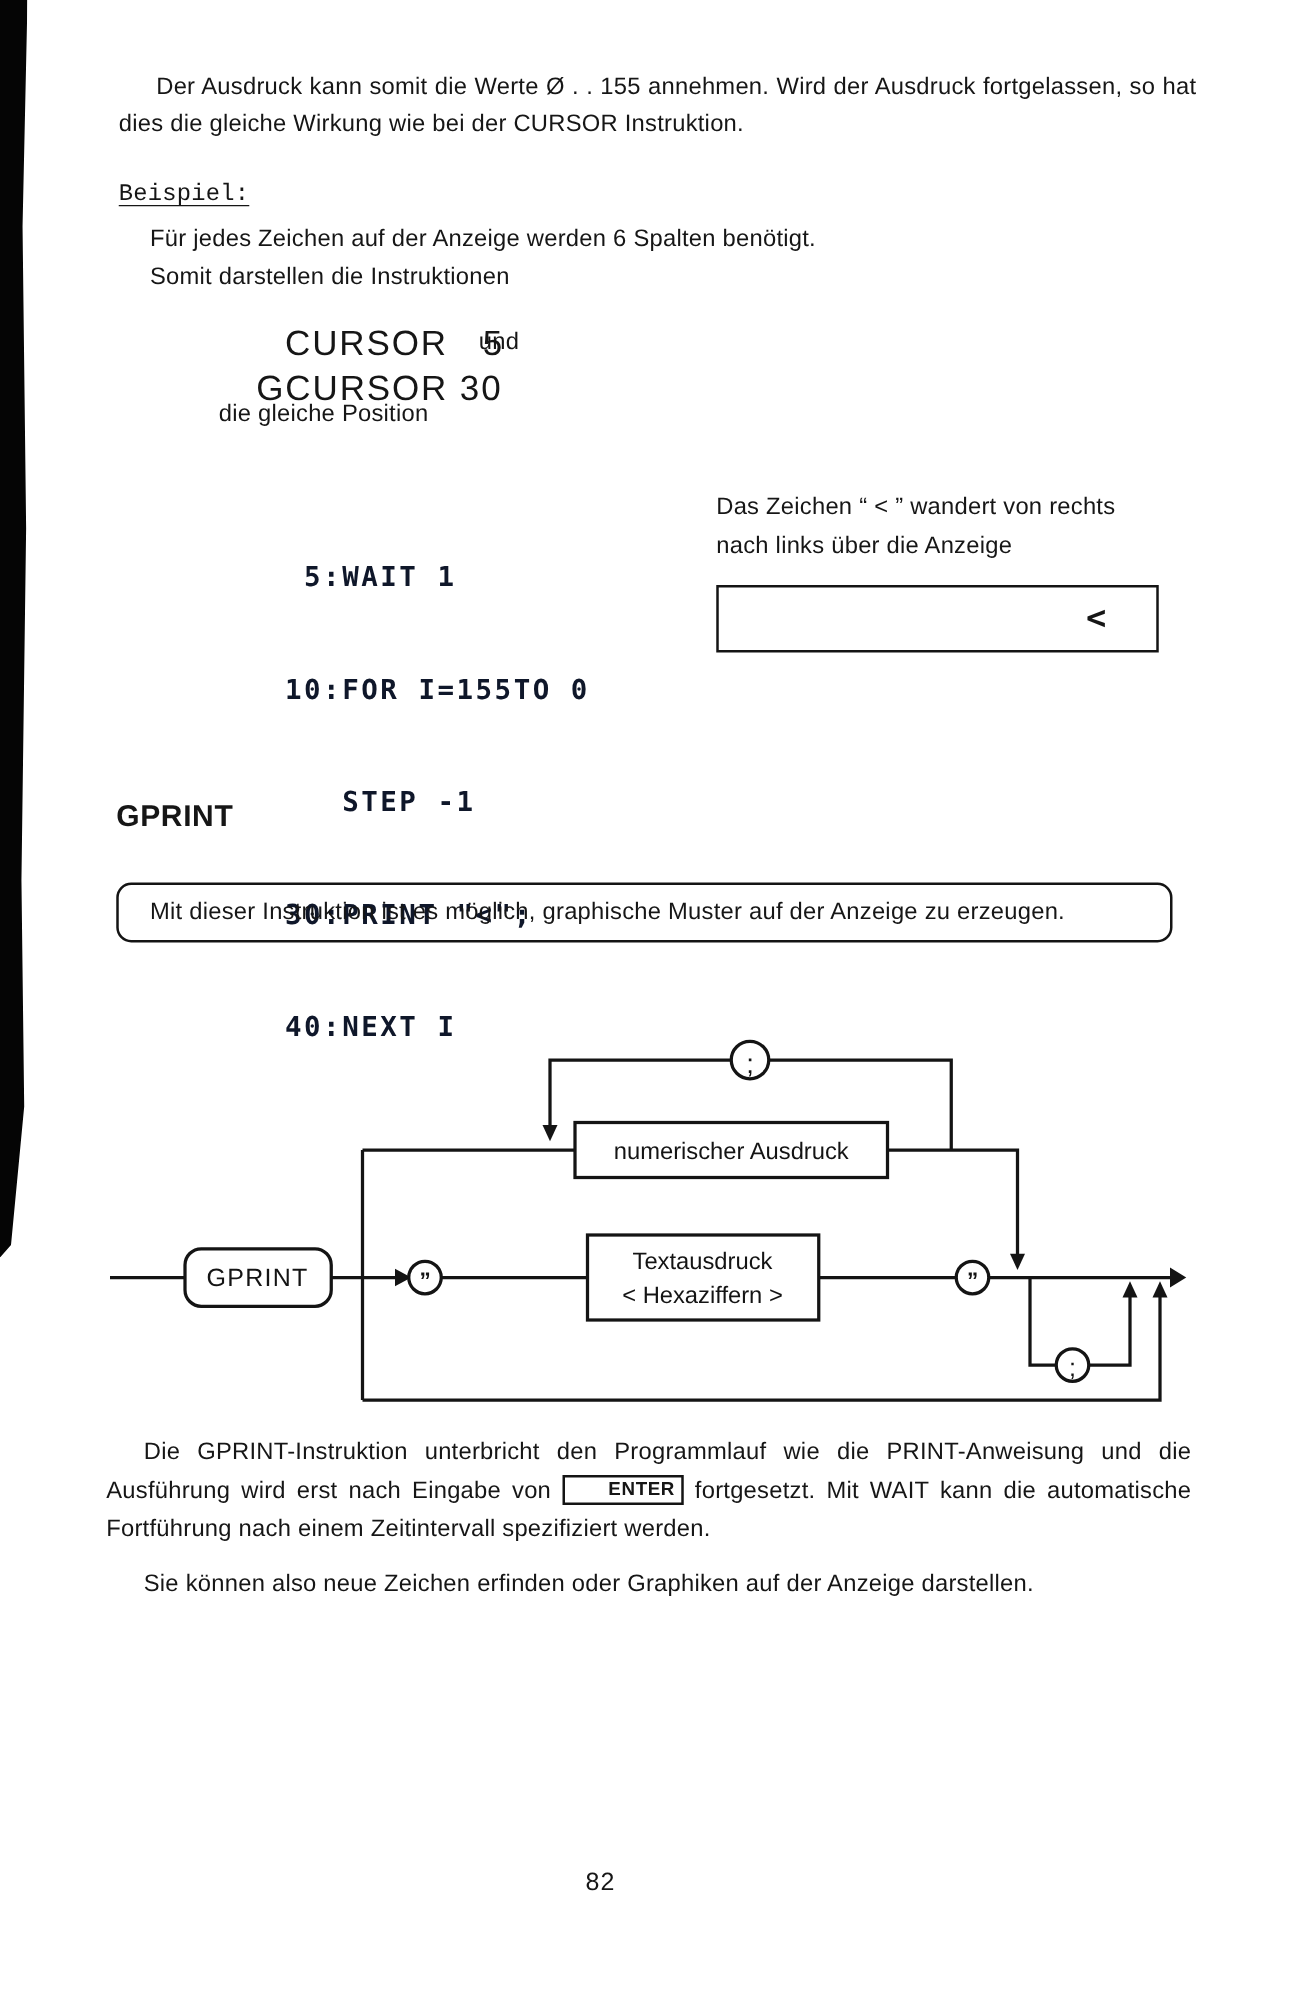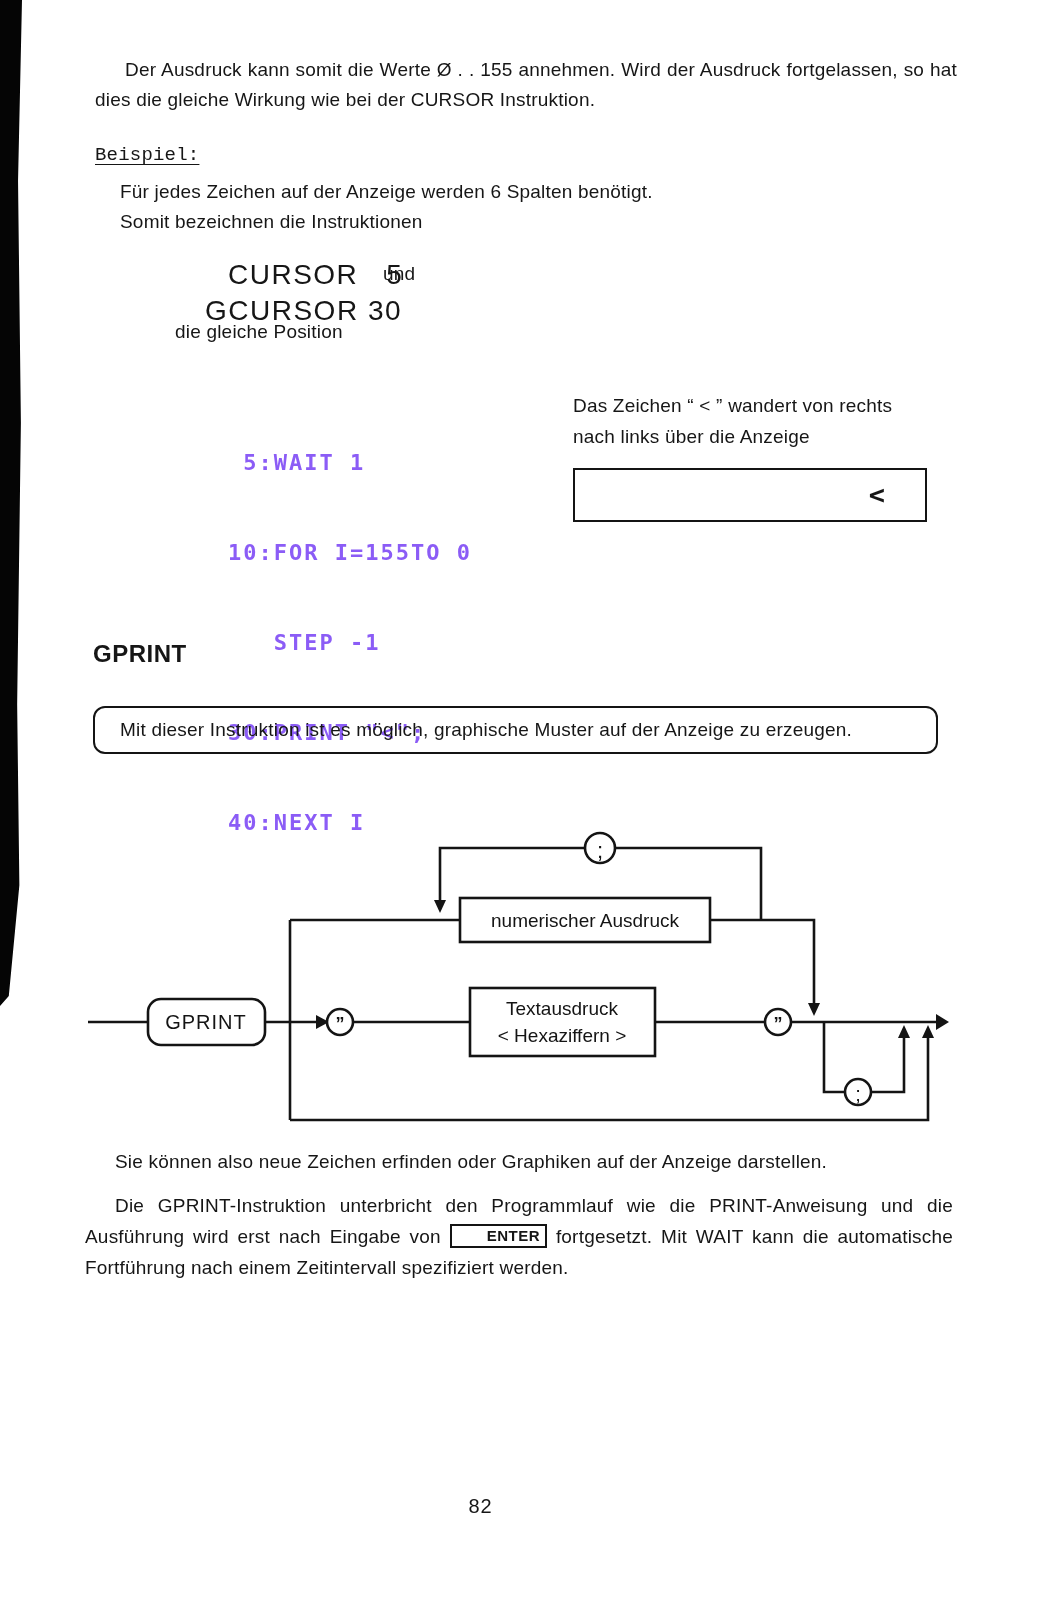--- a/index.html
+++ b/index.html
@@ -12,21 +12,21 @@
     position:absolute;left:0;top:0;width:22px;height:1006px;background:#050505;
     clip-path:polygon(0 0,100% 0,82% 18%,95% 42%,78% 70%,88% 88%,40% 99%,0 100%);
   }
   .abs{position:absolute;}
   .body-text{font-size:19px;line-height:30px;letter-spacing:.2px;}
   .justify{text-align:justify;}
   .indent{text-indent:30px;}
   .underline{text-decoration:underline;text-underline-offset:4px;}
   .codeblock{
     font-family:"DejaVu Sans Mono", monospace;font-size:22px;line-height:30px;
-    font-weight:bold;letter-spacing:2px;white-space:pre;color:#8b5cf6;
+    font-weight:bold;letter-spacing:2px;white-space:pre;color:#0f172a;
   }
   .display-box{
     border:2px solid #141414;background:#fff;
   }
   .display-char{
     font-family:"DejaVu Sans Mono", monospace;font-size:27px;font-weight:bold;
   }
   .gprint-heading{font-size:24px;font-weight:bold;letter-spacing:.5px;}
   .info-box{
     border:2px solid #141414;display:flex;align-items:center;
@@ -48,21 +48,21 @@
 <div class="page">
 
   <div class="scan-bar"></div>
 
   <div class="abs body-text justify indent" style="left:95px;top:55px;width:862px;">Der Ausdruck kann somit die Werte Ø . . 155 annehmen.  Wird der Ausdruck fortgelassen, so hat dies die gleiche Wirkung wie bei der CURSOR Instruktion.</div>
 
   <div class="abs body-text underline" style="left:95px;top:140px;font-family:Liberation Mono, monospace;">Beispiel:</div>
 
   <div class="abs body-text" style="left:120px;top:177px;width:700px;">
     <div>Für jedes Zeichen auf der Anzeige werden 6 Spalten benötigt.</div>
-    <div>Somit bezeichnen die Instruktionen</div>
+    <div>Somit darstellen die Instruktionen</div>
   </div>
 
   <div class="abs cursor-line" style="left:228px;top:247px;">CURSOR   5</div>
   <div class="abs body-text" style="left:383px;top:259px;">und</div>
   <div class="abs cursor-line" style="left:205px;top:283px;">GCURSOR 30</div>
   <div class="abs body-text" style="left:175px;top:317px;">die gleiche Position</div>
 
   <div class="abs codeblock" style="left:228px;top:388px;">
     <div class="code-line"> 5:WAIT 1</div>
     <div class="code-line">10:FOR I=155TO 0</div>
@@ -129,23 +129,23 @@
       <text x="562" y="215" font-size="19">Textausdruck</text>
       <text x="562" y="242" font-size="19">&lt; Hexaziffern &gt;</text>
       <text x="340" y="230" font-size="18" font-weight="bold">”</text>
       <text x="778" y="230" font-size="18" font-weight="bold">”</text>
       <text x="600" y="58" font-size="22">;</text>
       <text x="858" y="301" font-size="20">;</text>
     </g>
   </svg>
 
   <div class="abs paras body-text justify" style="left:85px;top:1146px;width:868px;line-height:31px;">
-    <p class="indent" style="margin-bottom:13px;">Sie können also neue Zeichen erfinden oder Graphiken auf der Anzeige darstellen.</p>
     <p class="indent" style="margin-bottom:13px;">
       <span>Die GPRINT-Instruktion unterbricht den Programmlauf wie die PRINT-Anweisung und die Ausführung wird erst nach Eingabe von</span>
       <span class="kbd">ENTER</span>
       <span>fortgesetzt.  Mit WAIT kann die automatische Fortführung nach einem Zeitintervall spezifiziert werden.</span>
     </p>
+    <p class="indent" style="margin-bottom:13px;">Sie können also neue Zeichen erfinden oder Graphiken auf der Anzeige darstellen.</p>
   </div>
 
   <div class="abs page-number" style="left:0;top:1495px;width:961px;text-align:center;">82</div>
 
 </div>
 
 </body></html>

